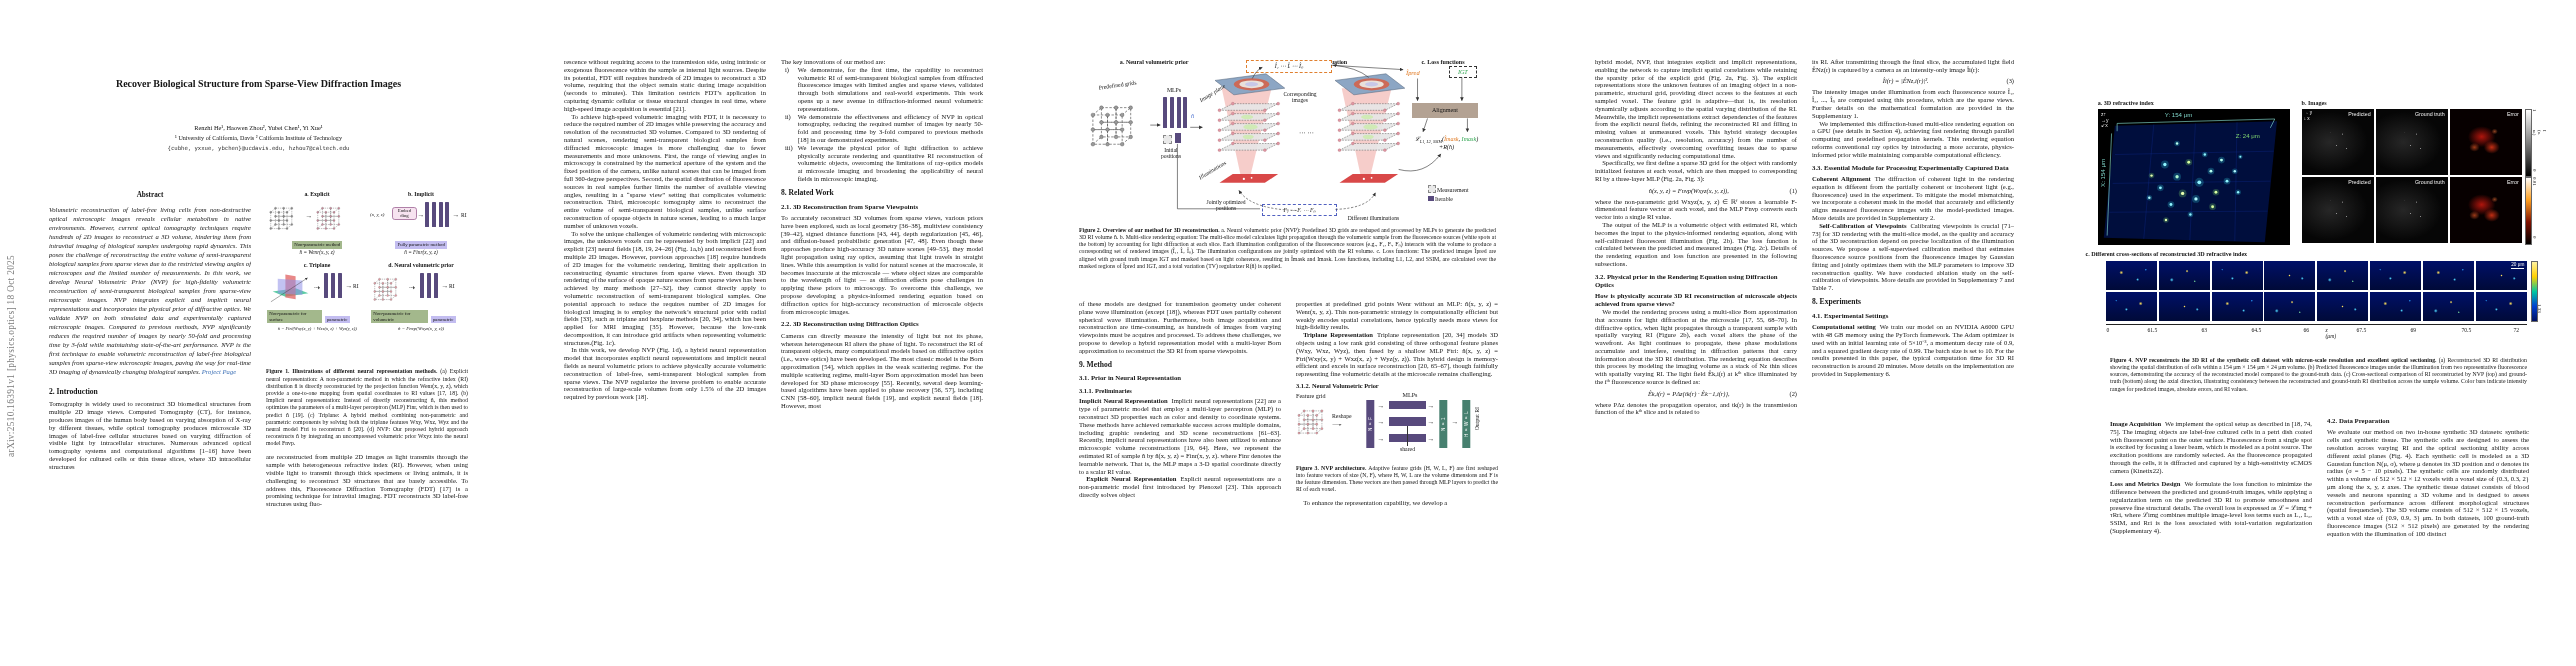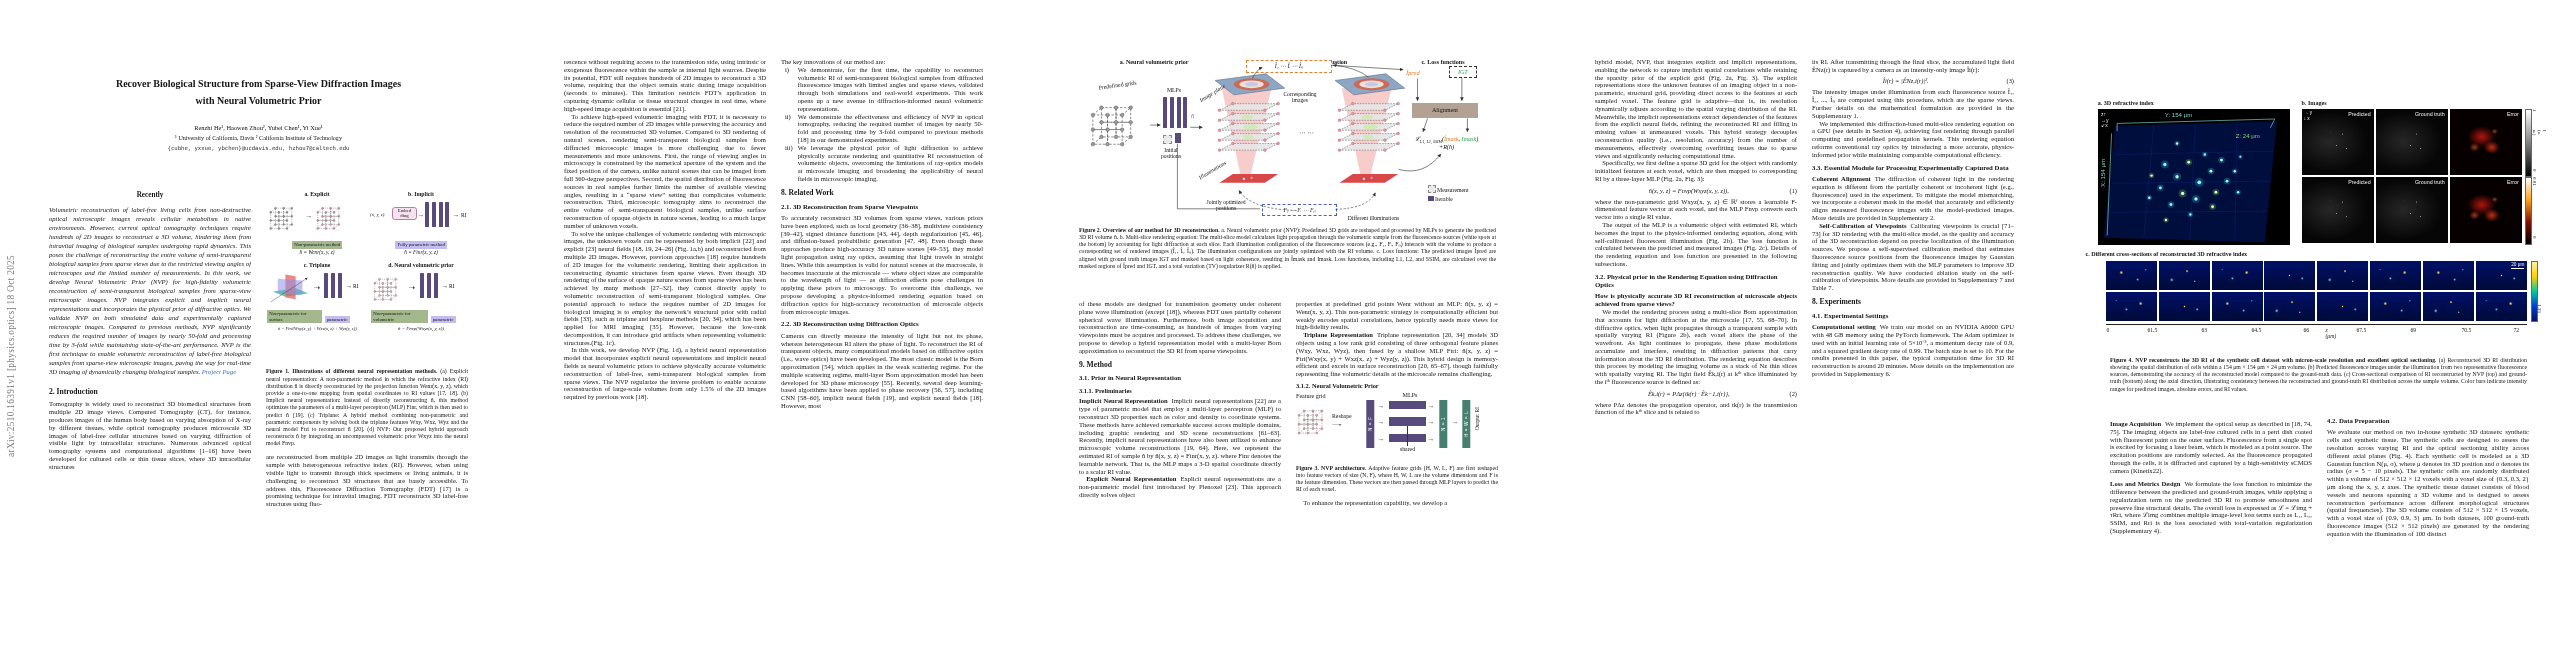--- a/index.html
+++ b/index.html
@@ -176,28 +176,27 @@
     </g>
   </defs>
 </svg>
 
 <div id="canvas">
 
   <div class="page" style="left:0">
     <div class="arxiv">arXiv:2510.16391v1  [physics.optics]  18 Oct 2025</div>
     <div class="abs title" style="left:49px;top:76px;width:419px">
       <div>Recover Biological Structure from Sparse-View Diffraction Images</div>
-      <div>with Neural Volumetric Prior</div>
     </div>
     <div class="abs ctr" style="left:49px;top:124px;width:419px;font-size:6.4px">Renzhi He¹, Haowen Zhou², Yubei Chen¹,   Yi Xue¹</div>
     <div class="abs ctr" style="left:49px;top:135px;width:419px;font-size:6.1px">¹ University of California, Davis  ² California Institute of Technology</div>
     <div class="abs ctr" style="left:49px;top:145px;width:419px;font:5.6px 'DejaVu Sans Mono',monospace;color:#333">{cubhe, yxxue, ybchen}@ucdavis.edu, hzhou7@caltech.edu</div>
 
     <div class="col" style="left:49px;top:191px;height:411px">
-      <div class="ctr" style="font-size:7.2px;font-weight:bold;margin-bottom:5.6px">Recently</div>
+      <div class="ctr" style="font-size:7.2px;font-weight:bold;margin-bottom:5.6px">Abstract</div>
       <p class="p it" style="line-height:9px">
         <span>Volumetric reconstruction of label-free living cells from non-destructive optical microscopic images reveals cellular metabolism in native environments. However, current optical tomography techniques require hundreds of 2D images to reconstruct a 3D volume, hindering them from intravital imaging of biological samples undergoing rapid dynamics. This poses the challenge of reconstructing the entire volume of semi-transparent biological samples from sparse views due to the restricted viewing angles of microscopes and the limited number of measurements. In this work, we develop Neural Volumetric Prior (NVP) for high-fidelity volumetric reconstruction of semi-transparent biological samples from sparse-view microscopic images. NVP integrates explicit and implicit neural representations and incorporates the physical prior of diffractive optics. We validate NVP on both simulated data and experimentally captured microscopic images. Compared to previous methods, NVP significantly reduces the required number of images by nearly 50-fold and processing time by 3-fold while maintaining state-of-the-art performance. NVP is the first technique to enable volumetric reconstruction of label-free biological samples from sparse-view microscopic images, paving the way for real-time 3D imaging of dynamically changing biological samples.</span>
         <span class="link it">Project Page</span>
       </p>
       <div class="h1" style="margin-top:12.2px">2. Introduction</div>
       <p class="p">Tomography is widely used to reconstruct 3D biomedical structures from multiple 2D image views. Computed Tomography (CT), for instance, produces images of the human body based on varying absorption of X-ray by different tissues, while optical tomography produces microscale 3D images of label-free cellular structures based on varying diffraction of visible light by intracellular structures. Numerous advanced optical tomography systems and computational algorithms [1–16] have been developed for cultured cells or thin tissue slices, where 3D intracellular structures</p>
     </div>
 
     <div class="col" style="left:266px;top:191px;height:411px">
 

